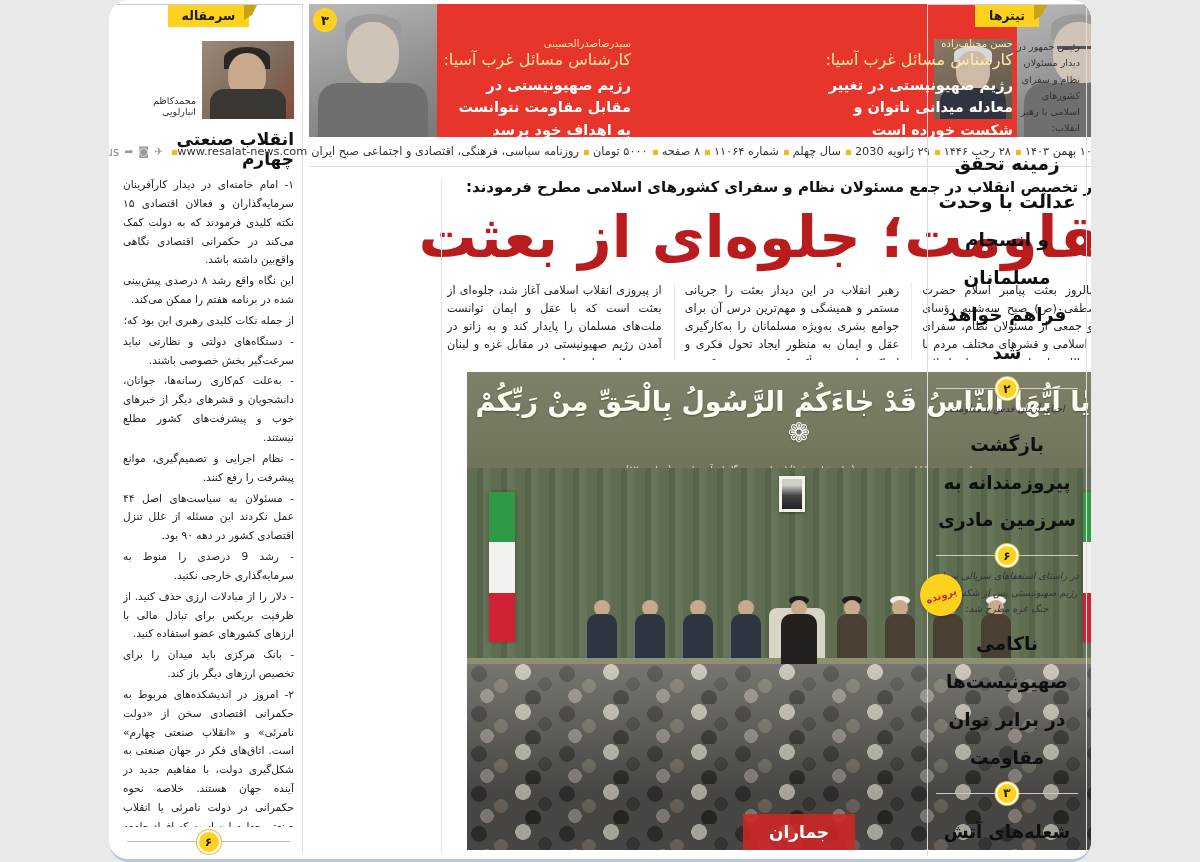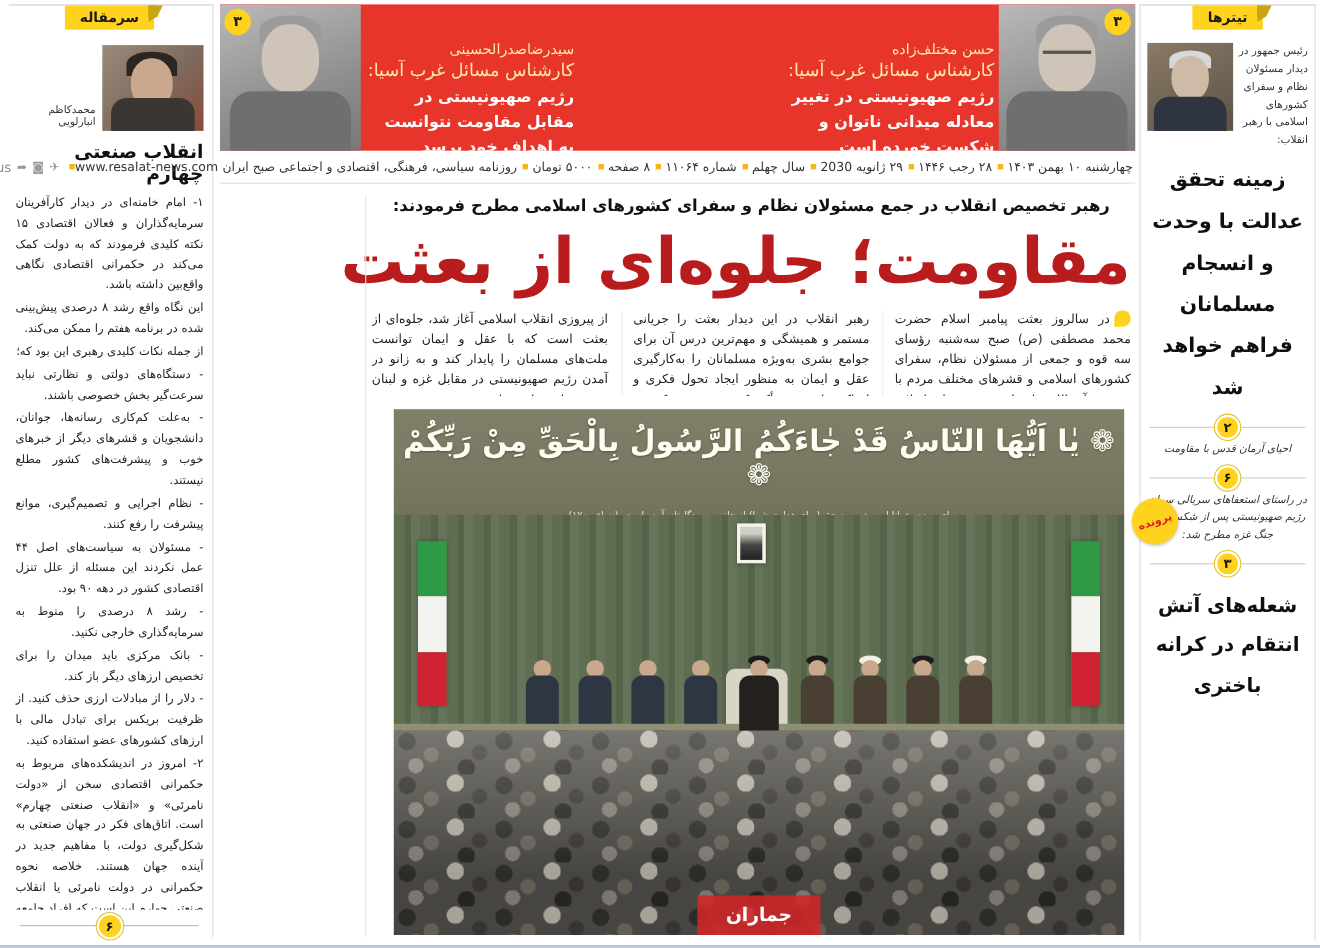--- a/index.html
+++ b/index.html
@@ -1,18 +1,18 @@
 <!DOCTYPE html>
 <html lang="fa"><head>
 <meta charset="utf-8">
 <style>
   * { margin:0; padding:0; box-sizing:border-box; }
   html,body { background:#e9e9e9; }
   body { font-family:"DejaVu Sans", sans-serif; }
-  .page { position:relative; width:1200px; height:862px; background:#ffffff; margin:0 auto; overflow:hidden; direction:rtl; border-bottom:3px solid #b9c7dd; }
+  .page { position:relative; width:982px; height:862px; background:#ffffff; margin:0 auto; overflow:hidden; direction:rtl; border-bottom:3px solid #b9c7dd;border-radius:20px; }
 
   
   .editorial { position:absolute; left:8px; top:4px; width:186px; height:848px; border-left:0; border-right:1px solid #ddd; border-top:1px solid #ccc; padding:0 8px 0 6px; display:flex; flex-direction:column; }
   .ribbon { background:#ffd21e; color:#1a1a1a; font-weight:bold; font-size:12.5px; padding:3px 14px 4px; align-self:center; position:relative; margin-top:0; }
   .ribbon:after { content:""; position:absolute; right:-8px; top:0; border:5px solid transparent; border-left:8px solid #c9a413; border-top:10px solid #c9a413; }
   .ed-head { display:flex; gap:6px; margin-top:14px; align-items:flex-end; }
   .ed-photo { width:92px; height:78px; flex:0 0 auto; background:linear-gradient(135deg,#9a8a7a 0%,#7d6a5c 55%,#8a4a3a 100%); position:relative; overflow:hidden; }
   .ed-photo .head { position:absolute; left:26px; top:12px; width:38px; height:44px; border-radius:48% 48% 42% 42%; background:#caa88e; }
   .ed-photo .hair { position:absolute; left:22px; top:6px; width:46px; height:22px; border-radius:50% 50% 0 0; background:#2b2622; }
   .ed-photo .body { position:absolute; left:8px; top:48px; width:76px; height:30px; border-radius:14px 14px 0 0; background:#3a3632; }
@@ -30,21 +30,21 @@
   .b-photo { position:absolute; top:0; height:133px; width:128px; background:linear-gradient(160deg,#b9b9b9,#8e8e8e 60%,#787878); overflow:hidden; }
   .b-photo.left { left:0; } .b-photo.right { right:0; width:124px; }
   .b-photo .head { position:absolute; left:50%; top:18px; transform:translateX(-50%); width:52px; height:62px; border-radius:46% 46% 44% 44%; background:#cfc4b8; }
   .b-photo .hair { position:absolute; left:50%; top:10px; transform:translateX(-50%); width:56px; height:26px; border-radius:50% 50% 0 0; background:#9b9b9b; }
   .b-photo .body { position:absolute; left:50%; bottom:-4px; transform:translateX(-50%); width:110px; height:58px; border-radius:20px 20px 0 0; background:#6f6f6f; }
   .b-photo .glasses { position:absolute; left:50%; top:42px; transform:translateX(-50%); width:44px; height:10px; border-top:3px solid #555; }
   .badge3 { position:absolute; width:24px; height:24px; border-radius:50%; background:#ffd21e; color:#1a1a1a; font-weight:bold; font-size:13px; display:flex; align-items:center; justify-content:center; z-index:3; }
   .badge3.tl { left:4px; top:4px; } .badge3.tr { right:4px; top:4px; }
   .b-txt { position:absolute; top:34px; width:190px; text-align:right; color:#fff; z-index:2; }
   .b-txt.left { left:132px; } .b-txt.right { right:128px; }
-  .b-name { font-size:13px; color:#ffe9a8; margin-bottom:1px; }
+  .b-name { font-size:10px; color:#ffe9a8; margin-bottom:1px; }
   .b-role { font-size:16px; color:#ffe9a8; margin-bottom:5px; }
   .b-quote { font-size:14.5px; font-weight:bold; line-height:1.55; }
 
   .dateline { display:flex; align-items:center; gap:4px; height:30px; font-size:11.3px; color:#333; border-bottom:1px solid #ddd; padding:0 2px; white-space:nowrap; }
   .dl-item:before { content:""; display:inline-block; width:5px; height:5px; background:#f5b81c; margin-left:5px; vertical-align:middle; }
   .dl-item:first-child:before { width:0; margin:0; }
   .ltr { direction:ltr; unicode-bidi:bidi-override; }
   .dl-social { margin-right:auto; display:flex; align-items:center; gap:5px; color:#8a8a8a; font-size:12px; }
   .soc { font-size:11px; color:#9a9a9a; }
 
@@ -125,23 +125,23 @@
     </div>
     <div class="ed-title">انقلاب صنعتی چهارم</div>
     <div class="ed-body">
       <p>۱- امام خامنه‌ای در دیدار کارآفرینان سرمایه‌گذاران و فعالان اقتصادی ۱۵ نکته کلیدی فرمودند که به دولت کمک می‌کند در حکمرانی اقتصادی نگاهی واقع‌بین داشته باشد.</p>
       <p>این نگاه واقع رشد ۸ درصدی پیش‌بینی شده در برنامه هفتم را ممکن می‌کند.</p>
       <p>از جمله نکات کلیدی رهبری این بود که؛</p>
       <p>- دستگاه‌های دولتی و نظارتی نباید سرعت‌گیر بخش خصوصی باشند.</p>
       <p>- به‌علت کم‌کاری رسانه‌ها، جوانان، دانشجویان و قشرهای دیگر از خبرهای خوب و پیشرفت‌های کشور مطلع نیستند.</p>
       <p>- نظام اجرایی و تصمیم‌گیری، موانع پیشرفت را رفع کنند.</p>
       <p>- مسئولان به سیاست‌های اصل ۴۴ عمل نکردند این مسئله از علل تنزل اقتصادی کشور در دهه ۹۰ بود.</p>
-      <p>- رشد ۸ درصدی را منوط به سرمایه‌گذاری خارجی نکنید.</p>
+      <p>- رشد 9 درصدی را منوط به سرمایه‌گذاری خارجی نکنید.</p>
+      <p>- دلار را از مبادلات ارزی حذف کنید. از ظرفیت بریکس برای تبادل مالی با ارزهای کشورهای عضو استفاده کنید.</p>
       <p>- بانک مرکزی باید میدان را برای تخصیص ارزهای دیگر باز کند.</p>
-      <p>- دلار را از مبادلات ارزی حذف کنید. از ظرفیت بریکس برای تبادل مالی با ارزهای کشورهای عضو استفاده کنید.</p>
       <p>۲- امروز در اندیشکده‌های مربوط به حکمرانی اقتصادی سخن از «دولت نامرئی» و «انقلاب صنعتی چهارم» است. اتاق‌های فکر در جهان صنعتی به شکل‌گیری دولت، با مفاهیم جدید در آینده جهان هستند. خلاصه نحوه حکمرانی در دولت نامرئی یا انقلاب صنعتی چهارم این است که افراد جامعه از طریق تراکنش‌های مالی آن‌ها در بانک‌ها، رفتارشان ره‌گیری و ردیابی می‌شوند. هر فرد دارای یک کارت شناسایی دیجیتال است که همه رفتار او از این طریق قابل ردیابی است. این رفتارها در یک مرکز که به هوش مصنوعی مجهز است تحلیل می‌شود. این تحلیل متضمن امنیت، رفاه، توسعه و پیشرفت کشور است.</p>
 
     </div>
     <div class="sep">
       <div class="pg">۶</div>
     </div>
   </div>
 
   <div class="main">
 
@@ -281,27 +281,29 @@
         <div class="head"></div>
         <div class="body"></div>
       </div>
     </div>
     <div class="sb-headline">زمینه تحقق عدالت با وحدت و انسجام مسلمانان فراهم خواهد شد</div>
     <div class="sb-sep">
       <div class="pg">۲</div>
     </div>
 
     <div class="sb-kicker center">احیای آرمان قدس با مقاومت</div>
+    <div class="sb-headline">بازگشت پیروزمندانه به سرزمین مادری</div>
     <div class="sb-sep">
       <div class="pg">۶</div>
     </div>
 
     <div class="sb-item3">
       <div class="parvandeh">پرونده</div>
       <div class="sb-kicker center">در راستای استعفاهای سریالی سران رژیم صهیونیستی پس از شکست در جنگ غزه مطرح شد:</div>
+      <div class="sb-headline">ناکامی صهیونیست‌ها در برابر توان مقاومت</div>
     </div>
     <div class="sb-sep">
       <div class="pg">۳</div>
     </div>
 
     <div class="sb-headline smaller">شعله‌های آتش انتقام در کرانه باختری</div>
 
   </div>
 
 </div>

